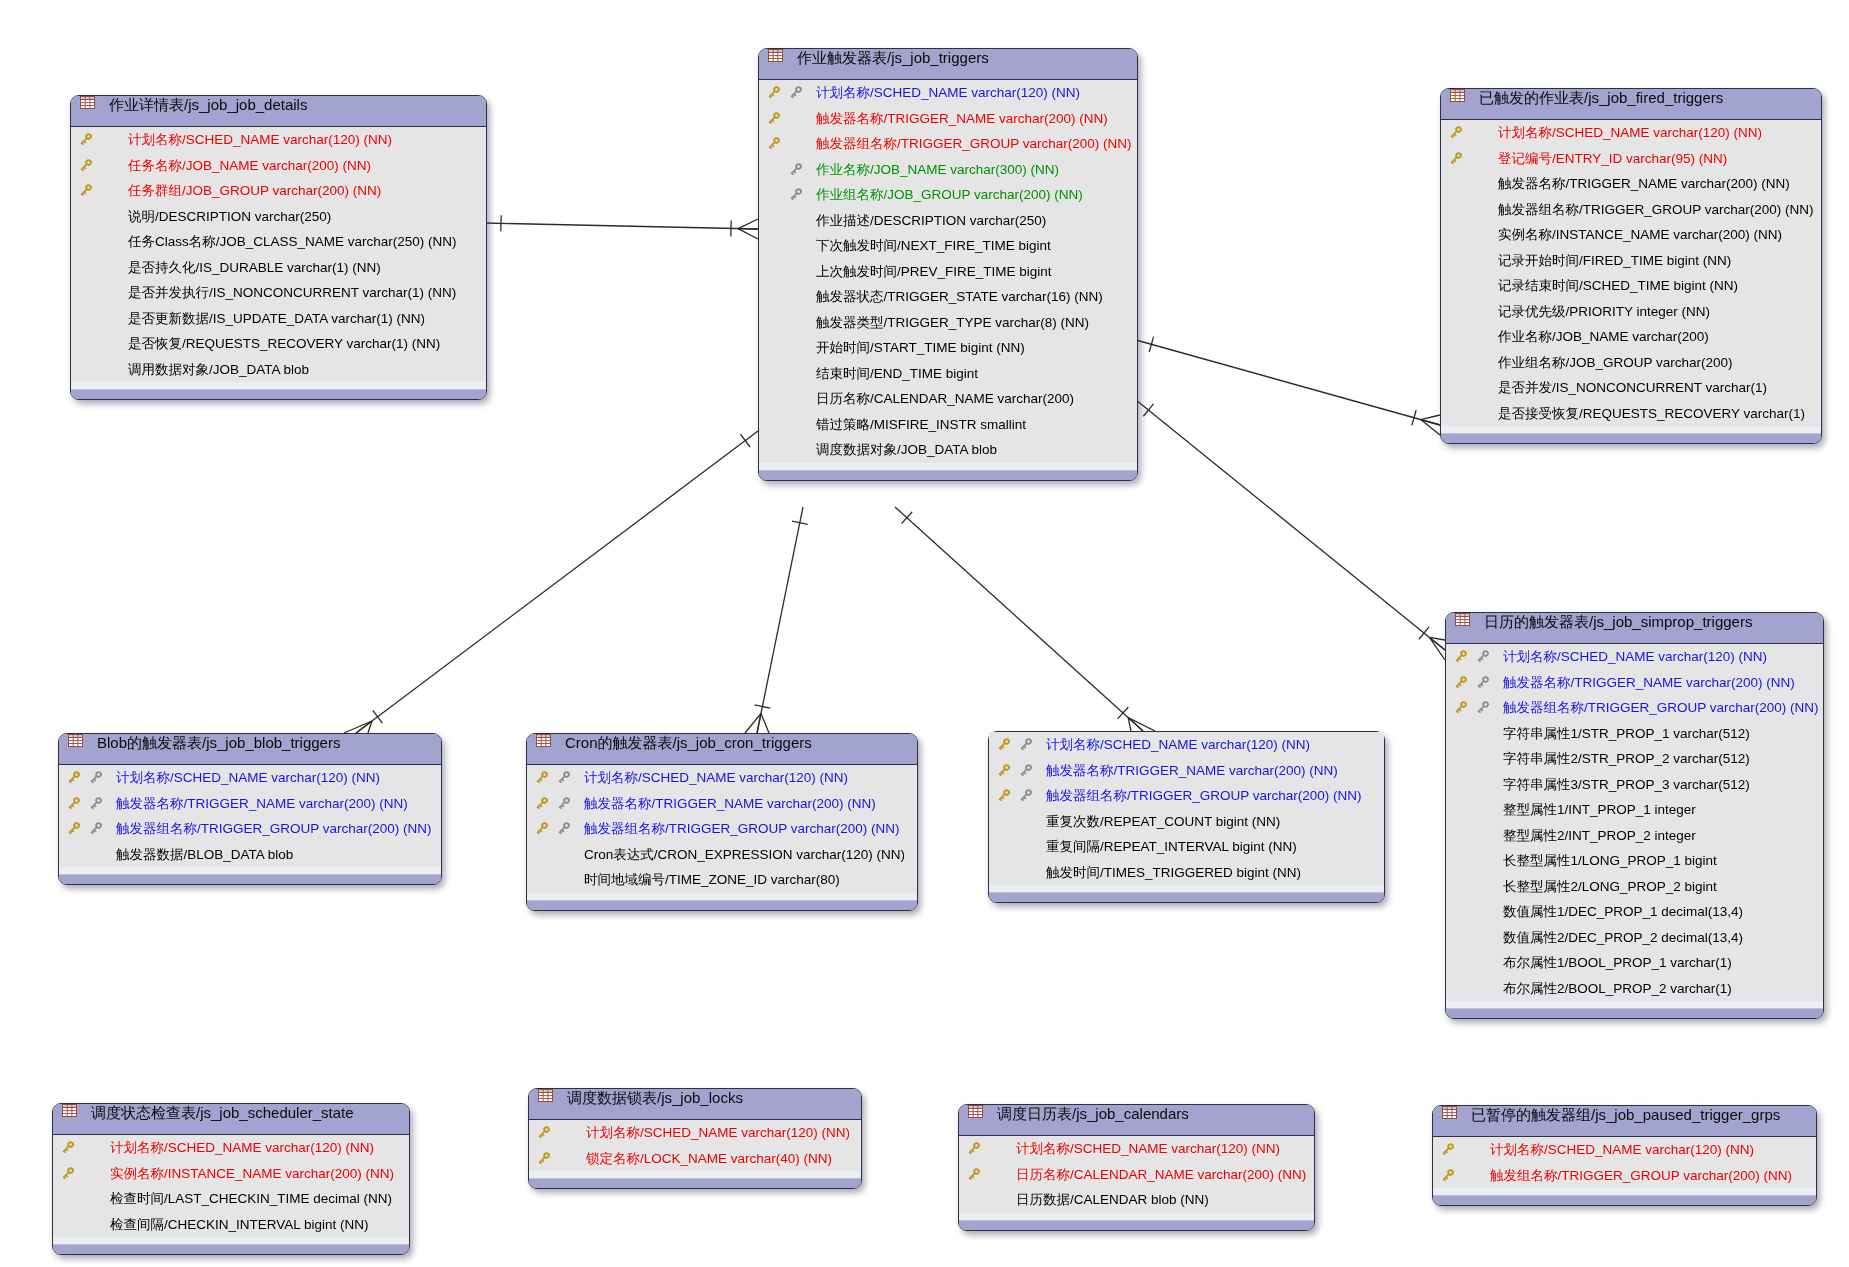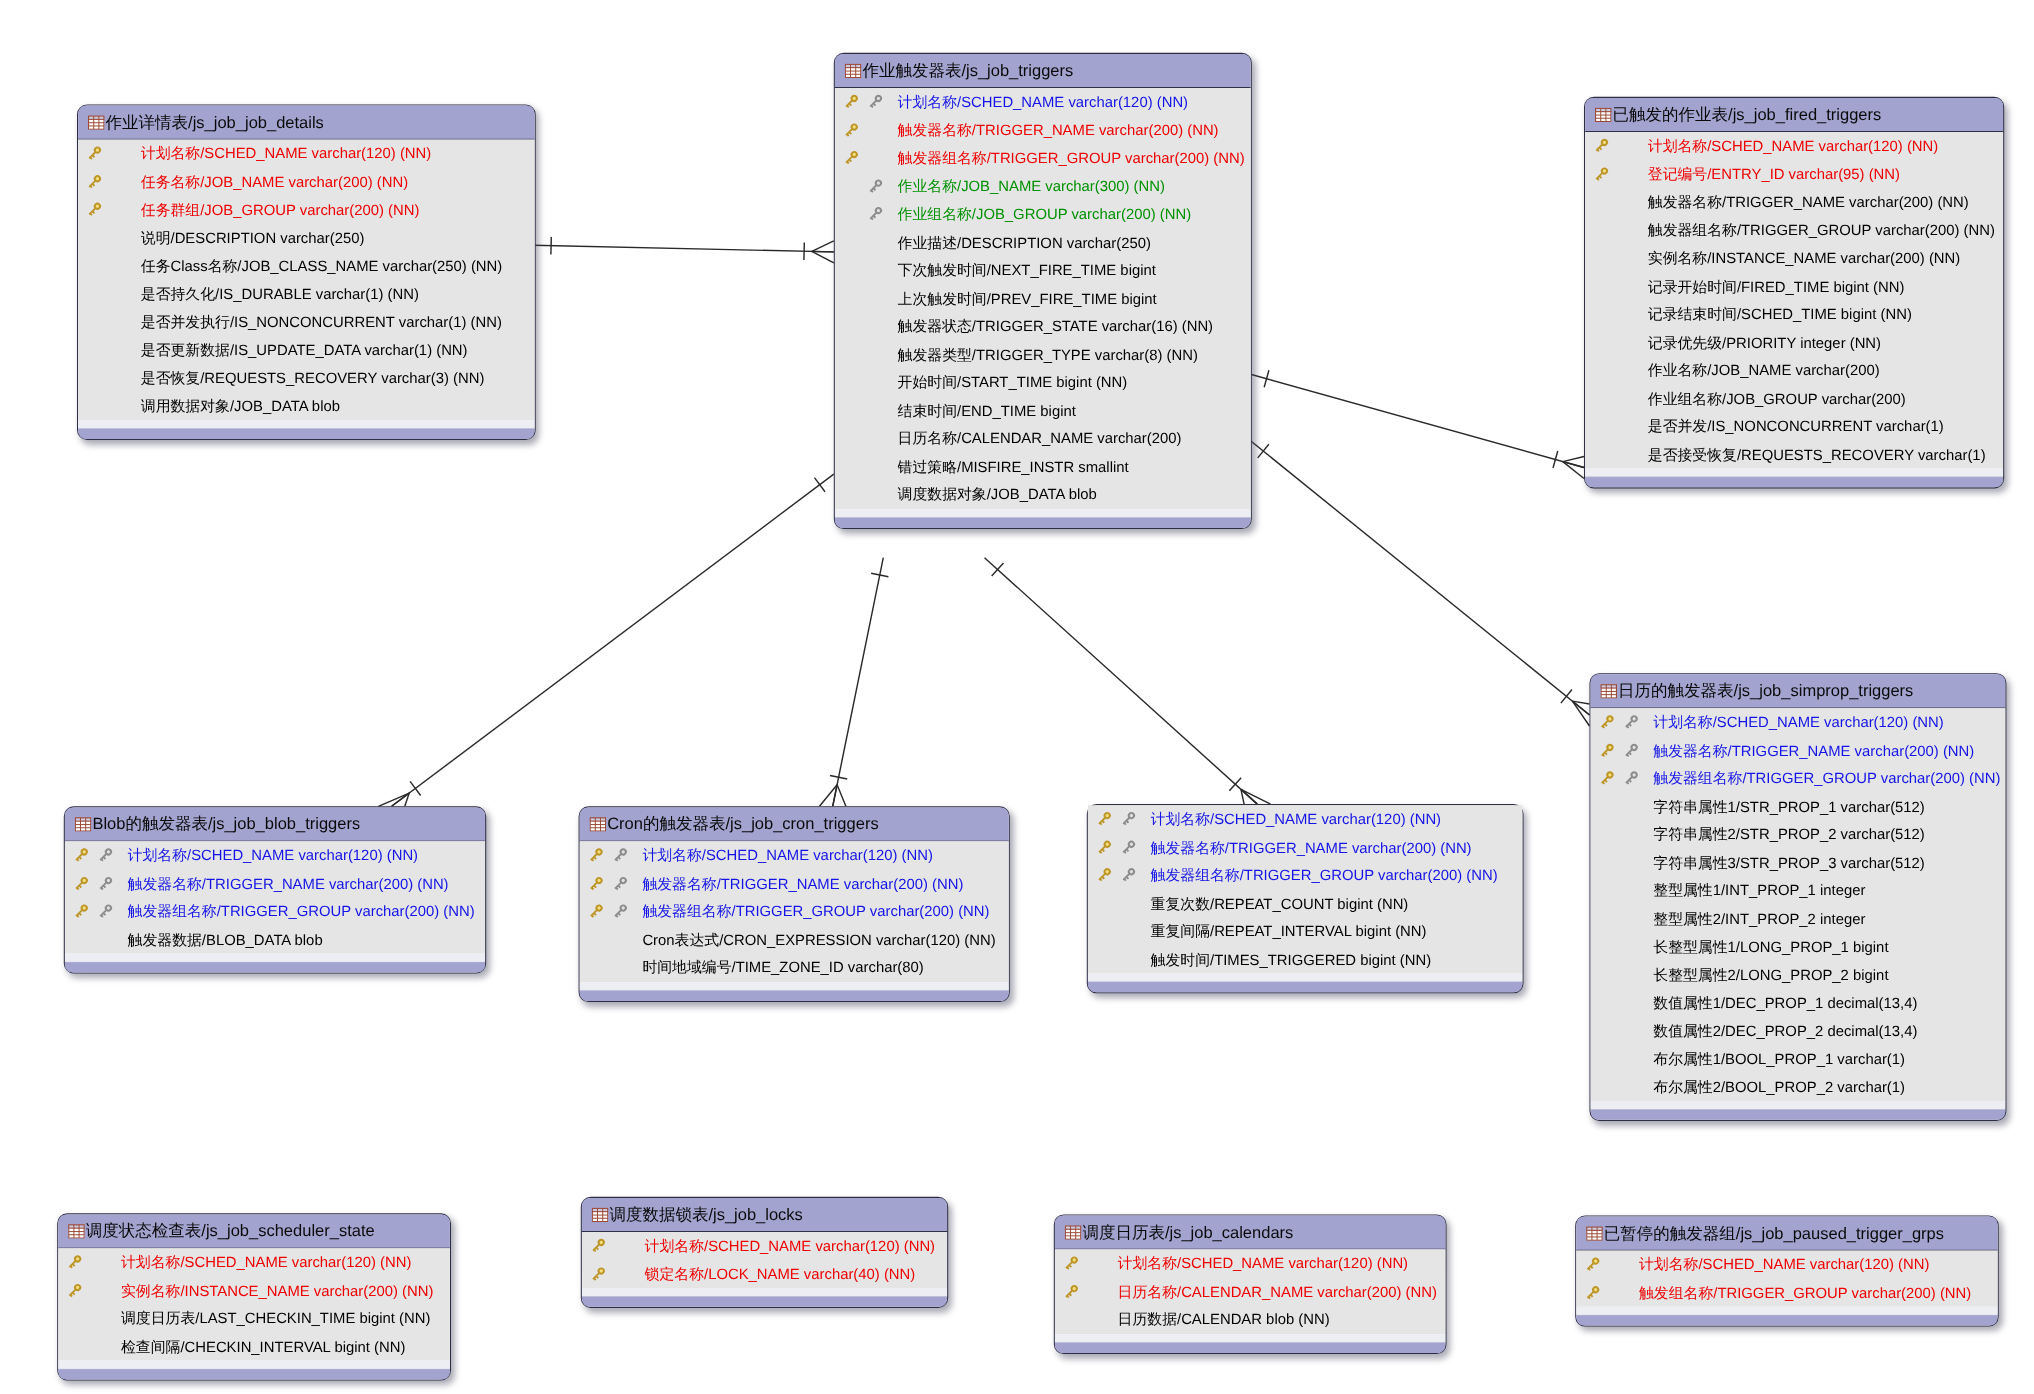--- a/index.html
+++ b/index.html
@@ -2,21 +2,21 @@
 <html style="--hdr: #A3A3D0; --brd: #2E2E45; --red: #EE0000; --blue: #1414E6; --green: #009100; --strip: #EDEDF4;"><head>
 <meta charset="utf-8">
 <style>
   html,body{margin:0;padding:0;background:#ffffff;}
   #canvas{position:relative;width:1849px;height:1267px;background:#ffffff;overflow:hidden;
           font-family:"Liberation Sans", sans-serif;}
   #rel-layer{position:absolute;left:0;top:0;width:1849px;height:1267px;}
   .table{position:absolute;background:#ffffff;border:1.5px solid var(--brd);border-radius:9px;
          box-shadow:3px 4px 6px rgba(70,70,95,.45);}
   .hdr{height:30px;background:var(--hdr);border-bottom:1.5px solid var(--brd);
-       border-radius:7px 7px 0 0;display:flex;align-items:center;padding-left:9px;gap:1px;}
+       border-radius:7px 7px 0 0;display:flex;padding-left:9px;gap:14px;}
   .hdr .title{font-size:15px;color:#0a0a0a;white-space:nowrap;overflow:hidden;}
   .rows{background:#e5e5e5;}
   .row{position:relative;height:25.5px;line-height:25.5px;}
   .row .k1{position:absolute;left:6px;top:4px;}
   .row .k2{position:absolute;left:28px;top:4px;}
   .row .txt{display:block;margin-left:57px;margin-right:4px;font-size:13.5px;
             white-space:nowrap;overflow:hidden;}
   .red{color:var(--red);} .blue{color:var(--blue);} .green{color:var(--green);} .black{color:#000;}
   .foot-light{height:7px;background:var(--strip);}
   .foot-bar{height:9px;background:var(--hdr);border-radius:0 0 7px 7px;border-top:1px solid #c0c0d8;}
@@ -126,21 +126,21 @@
           <div class="row">
             <span class="txt black">是否持久化/IS_DURABLE varchar(1) (NN)</span>
           </div>
           <div class="row">
             <span class="txt black">是否并发执行/IS_NONCONCURRENT varchar(1) (NN)</span>
           </div>
           <div class="row">
             <span class="txt black">是否更新数据/IS_UPDATE_DATA varchar(1) (NN)</span>
           </div>
           <div class="row">
-            <span class="txt black">是否恢复/REQUESTS_RECOVERY varchar(3) (NN)</span>
+            <span class="txt black">是否恢复/REQUESTS_RECOVERY varchar(1) (NN)</span>
           </div>
           <div class="row">
             <span class="txt black">调用数据对象/JOB_DATA blob</span>
           </div>
         </div>
         <div class="foot-light"></div>
         <div class="foot-bar"></div>
       </div>
       <div class="table" style="left:758px;top:48px;width:378px">
         <div class="hdr">
@@ -612,21 +612,21 @@
           <div class="row">
             <span class="k1"><span><svg class="key" viewBox="0 0 18 18" width="17" height="17">
                   <g transform="rotate(45 9 9)" fill="none" stroke="#BE9628">
                     <circle cx="9" cy="4.4" r="2.5" stroke-width="1.9" fill="#F5E07E"></circle>
                     <path d="M9 7 L9 15.6 M9 11.3 L11.9 11.3 M9 14.3 L11.4 14.3" stroke-width="1.8"></path>
                   </g>
                 </svg></span></span>
             <span class="txt red">实例名称/INSTANCE_NAME varchar(200) (NN)</span>
           </div>
           <div class="row">
-            <span class="txt black">调度日历表/LAST_CHECKIN_TIME bigint (NN)</span>
+            <span class="txt black">检查时间/LAST_CHECKIN_TIME decimal (NN)</span>
           </div>
           <div class="row">
             <span class="txt black">检查间隔/CHECKIN_INTERVAL bigint (NN)</span>
           </div>
         </div>
         <div class="foot-light"></div>
         <div class="foot-bar"></div>
       </div>
       <div class="table" style="left:528px;top:1088px;width:332px">
         <div class="hdr">

